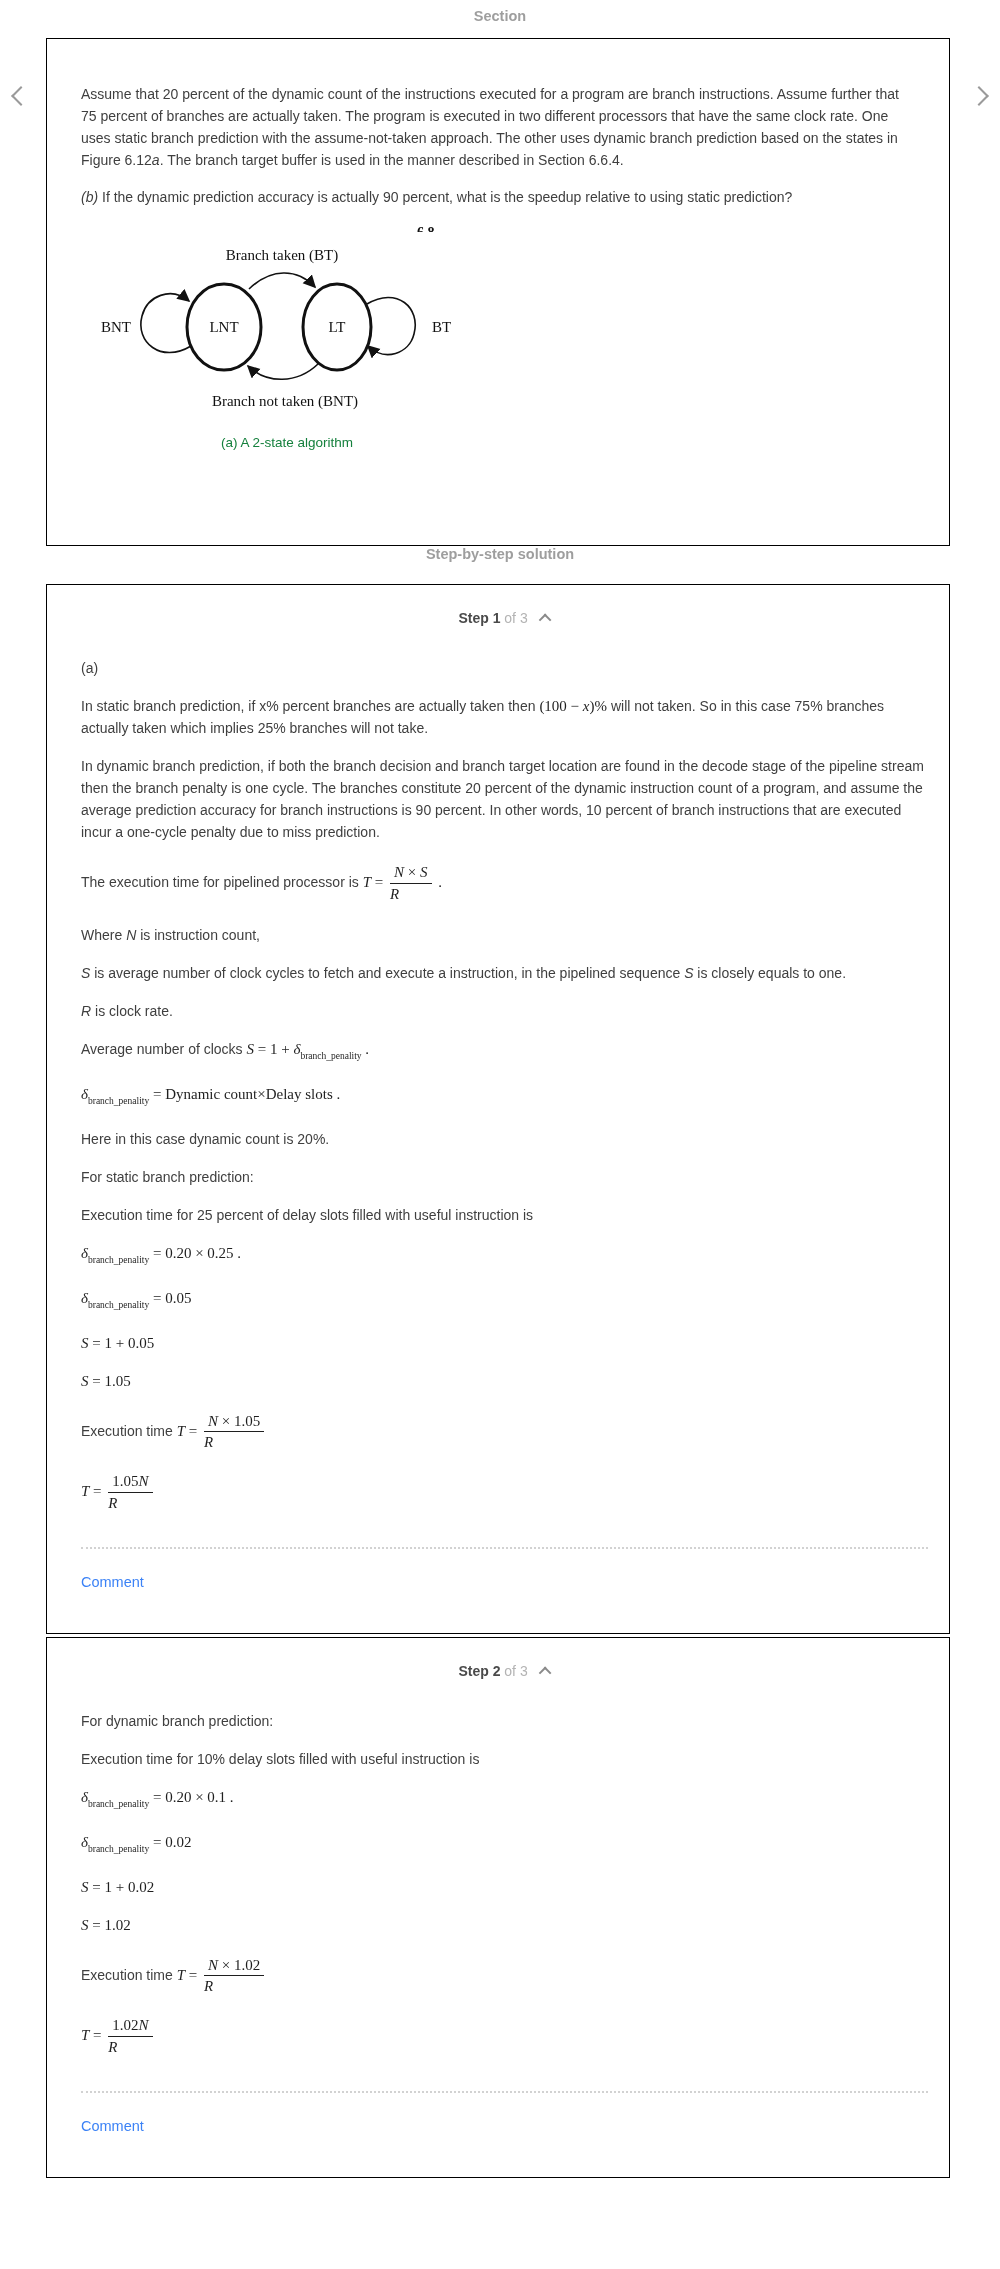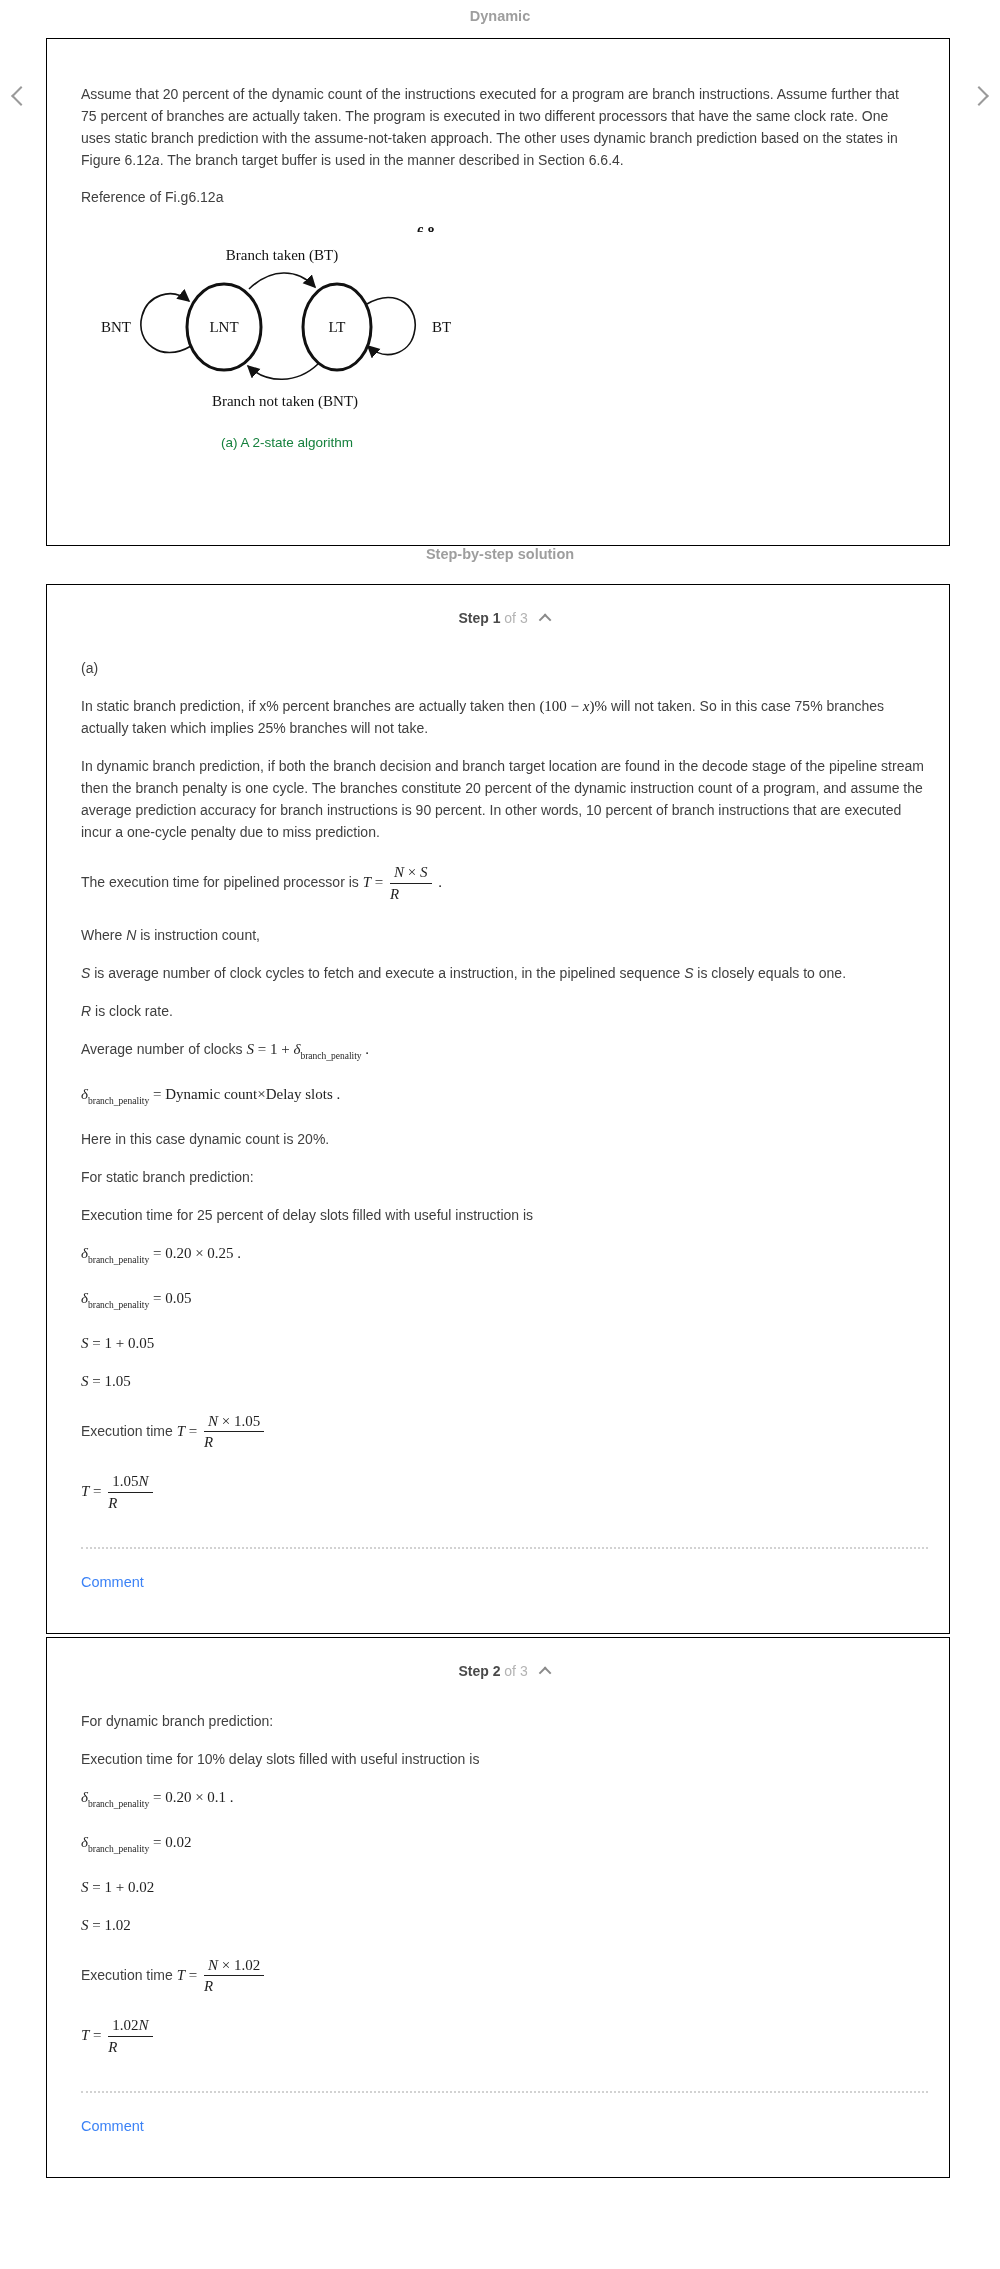--- a/index.html
+++ b/index.html
@@ -77,34 +77,34 @@
   .dashed-divider { border:none; border-top:2px dotted #d2d2d2; margin:34px 0 24px 0; }
   .comment-link {
     display:inline-block; font-size:14.5px; color:#3b82f6;
     text-decoration:none; cursor:pointer;
   }
   svg text { font-family:"Liberation Serif", serif; fill:#111; }
 </style>
 </head>
 <body>
 
-<div class="section-heading">Dynamic</div>
+<div class="section-heading">Section</div>
 
 <div class="problem-wrap">
   <button class="nav-btn prev" aria-label="previous">
     <span class="chev left"></span>
   </button>
   <button class="nav-btn next" aria-label="next">
     <span class="chev right"></span>
   </button>
 
   <div class="card problem-card">
     <div id="problem-paragraphs">
         <p><span class="t-sans">Assume that 20 percent of the dynamic count of the instructions executed for a program are branch instructions. Assume further that 75 percent of branches are actually taken. The program is executed in two different processors that have the same clock rate. One uses static branch prediction with the assume-not-taken approach. The other uses dynamic branch prediction based on the states in Figure 6.12</span><span class="t-sans italic">a</span><span class="t-sans">. The branch target buffer is used in the manner described in Section 6.6.4.</span></p>
-        <p><span class="t-sans">Reference of Fi.g6.12a</span></p>
+        <p><span class="t-sans italic">(b)</span><span class="t-sans"> If the dynamic prediction accuracy is actually 90 percent, what is the speedup relative to using static prediction?</span></p>
       </div>
 
     <div class="fig-fragment-clip">
       <span>6.8</span>
     </div>
 
     <div class="figure-box">
       <svg width="380" height="175" viewBox="0 0 380 175">
         <defs>
           <marker id="arw" markerWidth="9" markerHeight="9" refX="7" refY="4" orient="auto">

